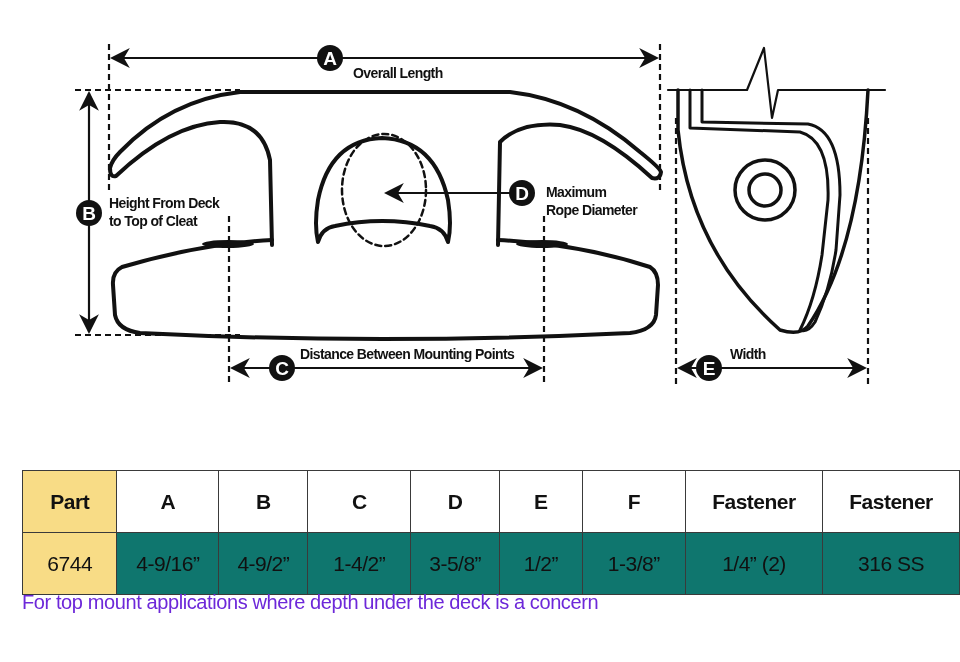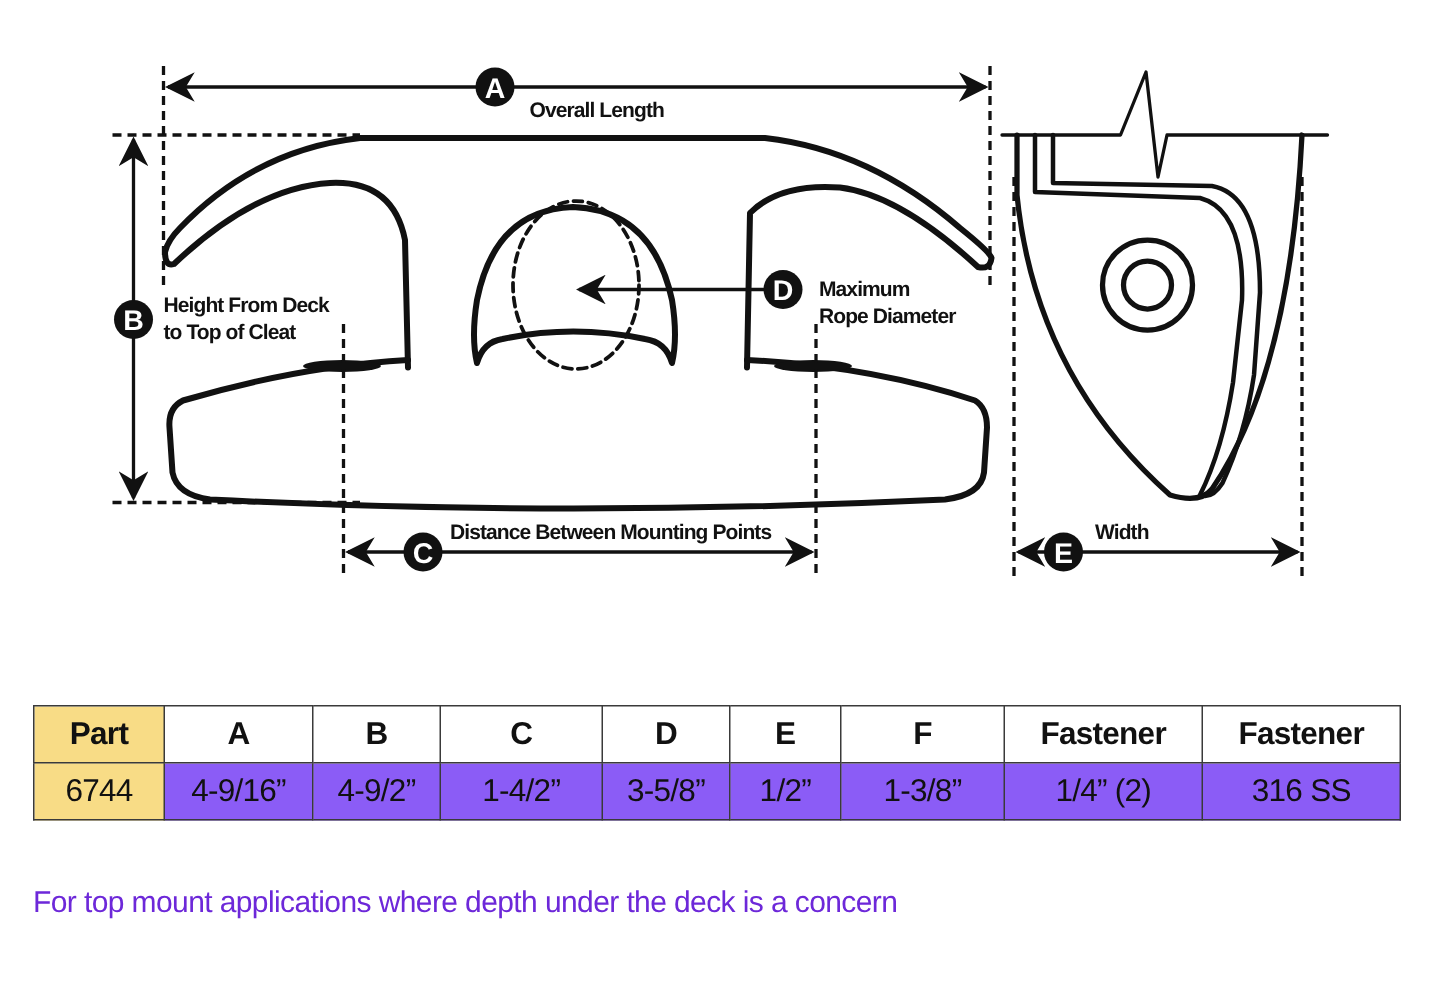--- a/index.html
+++ b/index.html
@@ -4,25 +4,25 @@
 <style>
   html, body { margin: 0; padding: 0; background: #ffffff; }
   body { width: 960px; height: 662px; position: relative; overflow: hidden;
          font-family: "Liberation Sans", sans-serif; }
   #diagram { position: absolute; left: 0; top: 0; width: 960px; height: 400px; }
   #diagram text { font-family: "Liberation Sans", sans-serif; font-weight: bold; fill: #111; }
   .lbl { font-size: 14px; letter-spacing: -0.6px; }
   .badge-letter { font-size: 19px; fill: #fff !important; font-weight: bold; }
   table.spec { position: absolute; left: 22px; top: 470px; border-collapse: collapse;
                font-family: "Liberation Sans", sans-serif; font-size: 21px; color: #111; }
-  table.spec td, table.spec th { border: 1.5px solid #3a3a3a; text-align: center; padding: 0;
+  table.spec td, table.spec th { border: 1.5px solid #3a3a3a; text-align: center; padding: 12px;
                height: 37px; font-weight: normal; letter-spacing: -0.5px; margin-left: 48px; }
   table.spec th { font-weight: bold; background: #ffffff; }
   table.spec .part-col { background: #f8dc86; }
-  table.spec td.val { background: #8b5cf6; }
+  table.spec td.val { background: #0f766e; }
   .footnote { position: absolute; left: 22px; top: 591px; font-size: 20px; color: #6d28d9;
               font-family: "Liberation Sans", sans-serif; letter-spacing: -0.4px; }
 </style>
 </head>
 <body>
 
 <svg id="diagram" viewBox="0 0 960 400" xmlns="http://www.w3.org/2000/svg">
   <defs>
     <marker id="ah" viewBox="0 0 10 10" refX="9" refY="5" markerWidth="9" markerHeight="9" orient="auto-start-reverse">
       <path d="M0,0 L10,5 L0,10 L3,5 Z" fill="#111"></path>

